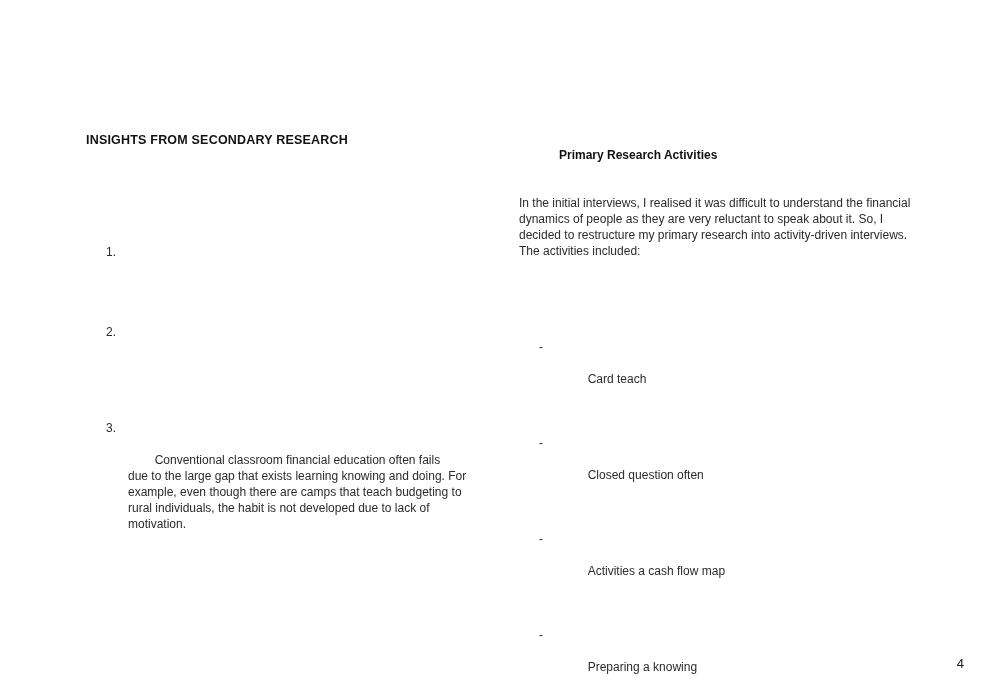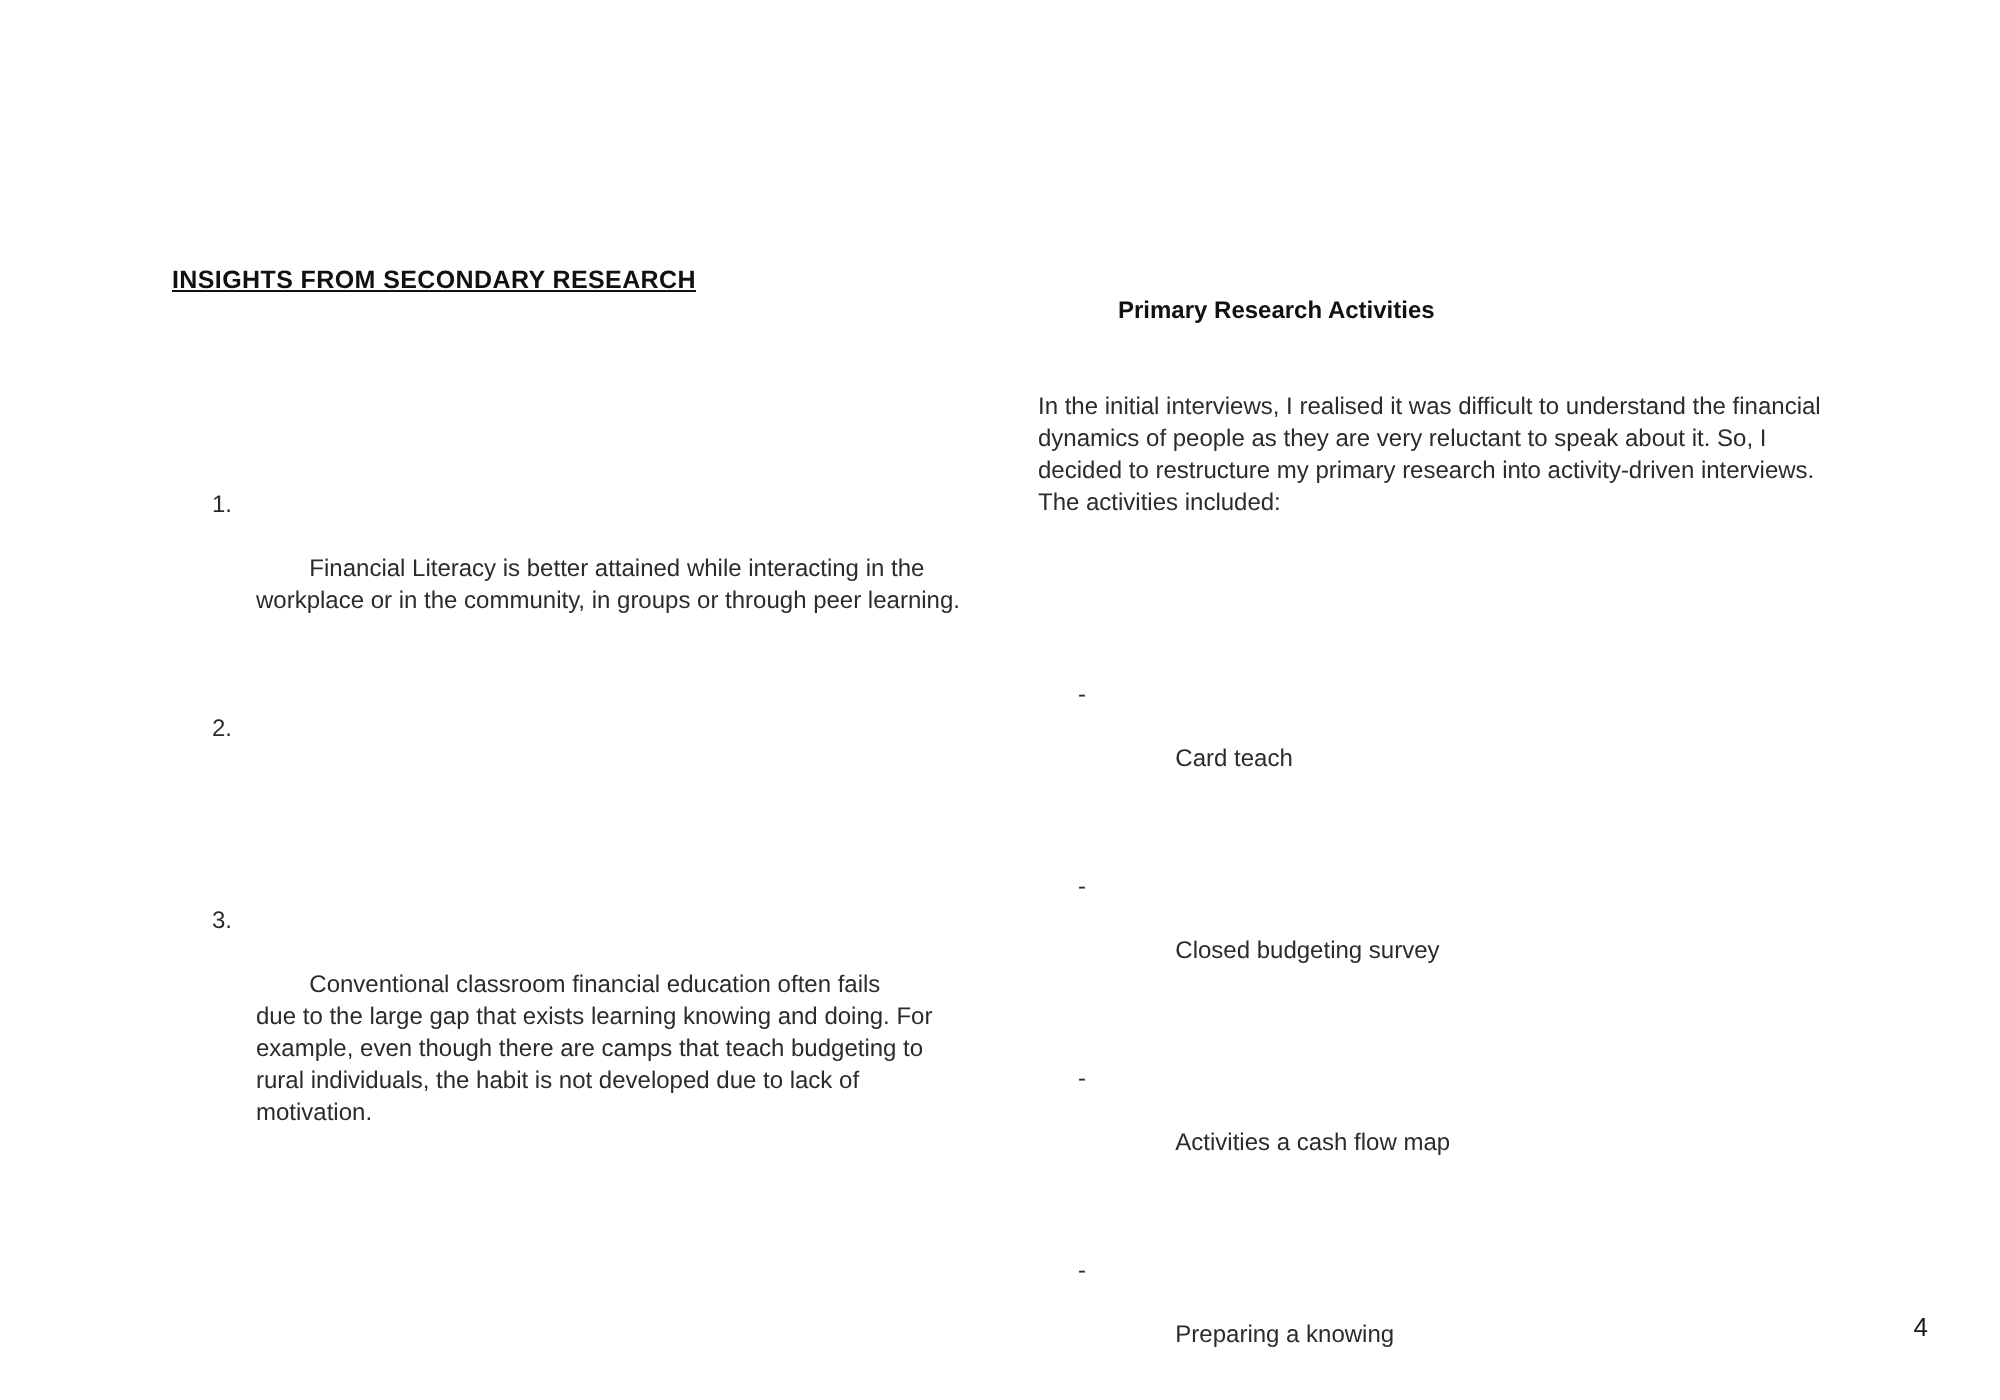--- a/index.html
+++ b/index.html
@@ -24,21 +24,20 @@
   }
   .col-left  { left: 86px;  top: 84px; width: 425px; }
   .col-right { left: 519px; top: 99px; width: 430px; }
 
   .h-caps {
     font-weight: bold;
     color: #111111;
     font-size: 12.5px;
     letter-spacing: 0.2px;
     margin: 0 0 16px 0;
-    text-decoration: underline;
   }
   .h-sub {
     font-weight: bold;
     color: #111111;
     margin: 0;
     padding-left: 40px;
   }
   p { margin: 0; }
 
   ul.doc-list, ol.doc-list {
@@ -71,22 +70,20 @@
 
 <div class="page">
 
   <div class="col col-left">
 
     <div class="h-caps">INSIGHTS FROM SECONDARY RESEARCH</div>
 
     <ol class="doc-list">
       <li>
         <span class="marker">1.</span>
-        <span>Financial Literacy is better attained while interacting in the
-workplace or in the community, in groups or through peer learning.</span>
       </li>
       <li>
         <span class="marker">2.</span>
       </li>
       <li class="mt16">
         <span class="marker">3.</span>
         <span>Conventional classroom financial education often fails
 due to the large gap that exists learning knowing and doing. For
 example, even though there are camps that teach budgeting to
 rural individuals, the habit is not developed due to lack of
@@ -110,21 +107,21 @@
 decided to restructure my primary research into activity-driven interviews.
 The activities included:</p>
 
     <ul class="doc-list mt16">
       <li>
         <span class="marker">-</span>
         <span>Card teach</span>
       </li>
       <li>
         <span class="marker">-</span>
-        <span>Closed budgeting survey</span>
+        <span>Closed question often</span>
       </li>
       <li>
         <span class="marker">-</span>
         <span>Activities a cash flow map</span>
       </li>
       <li>
         <span class="marker">-</span>
         <span>Preparing a knowing</span>
       </li>
     </ul>

